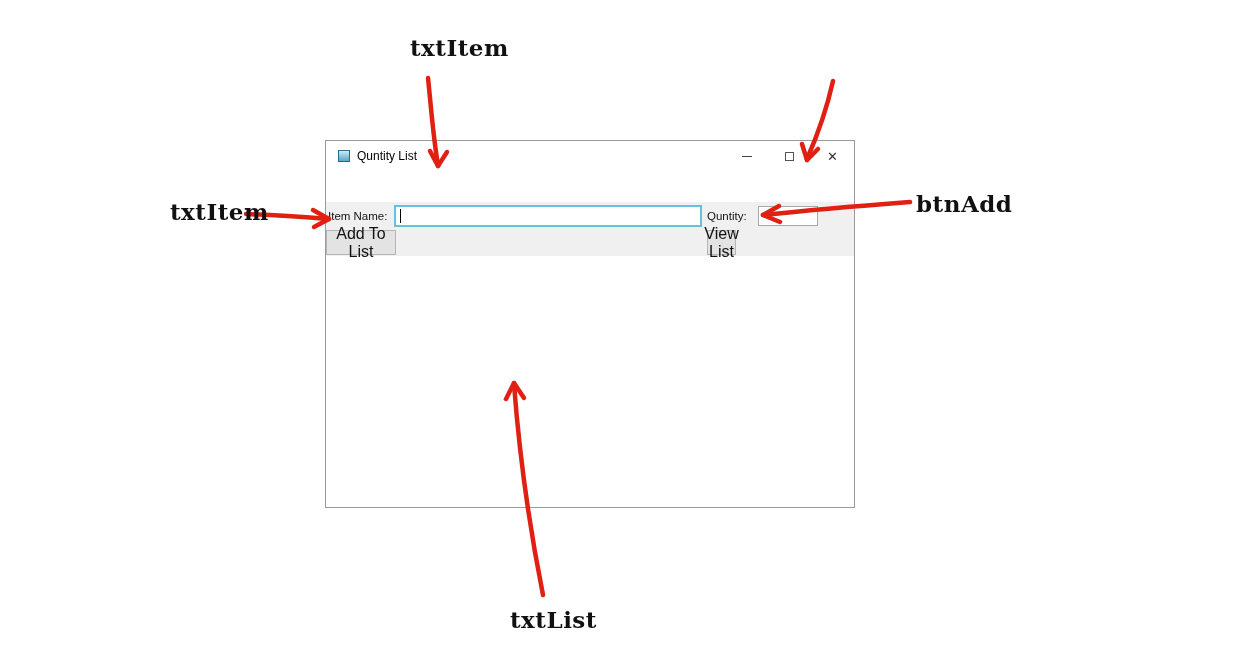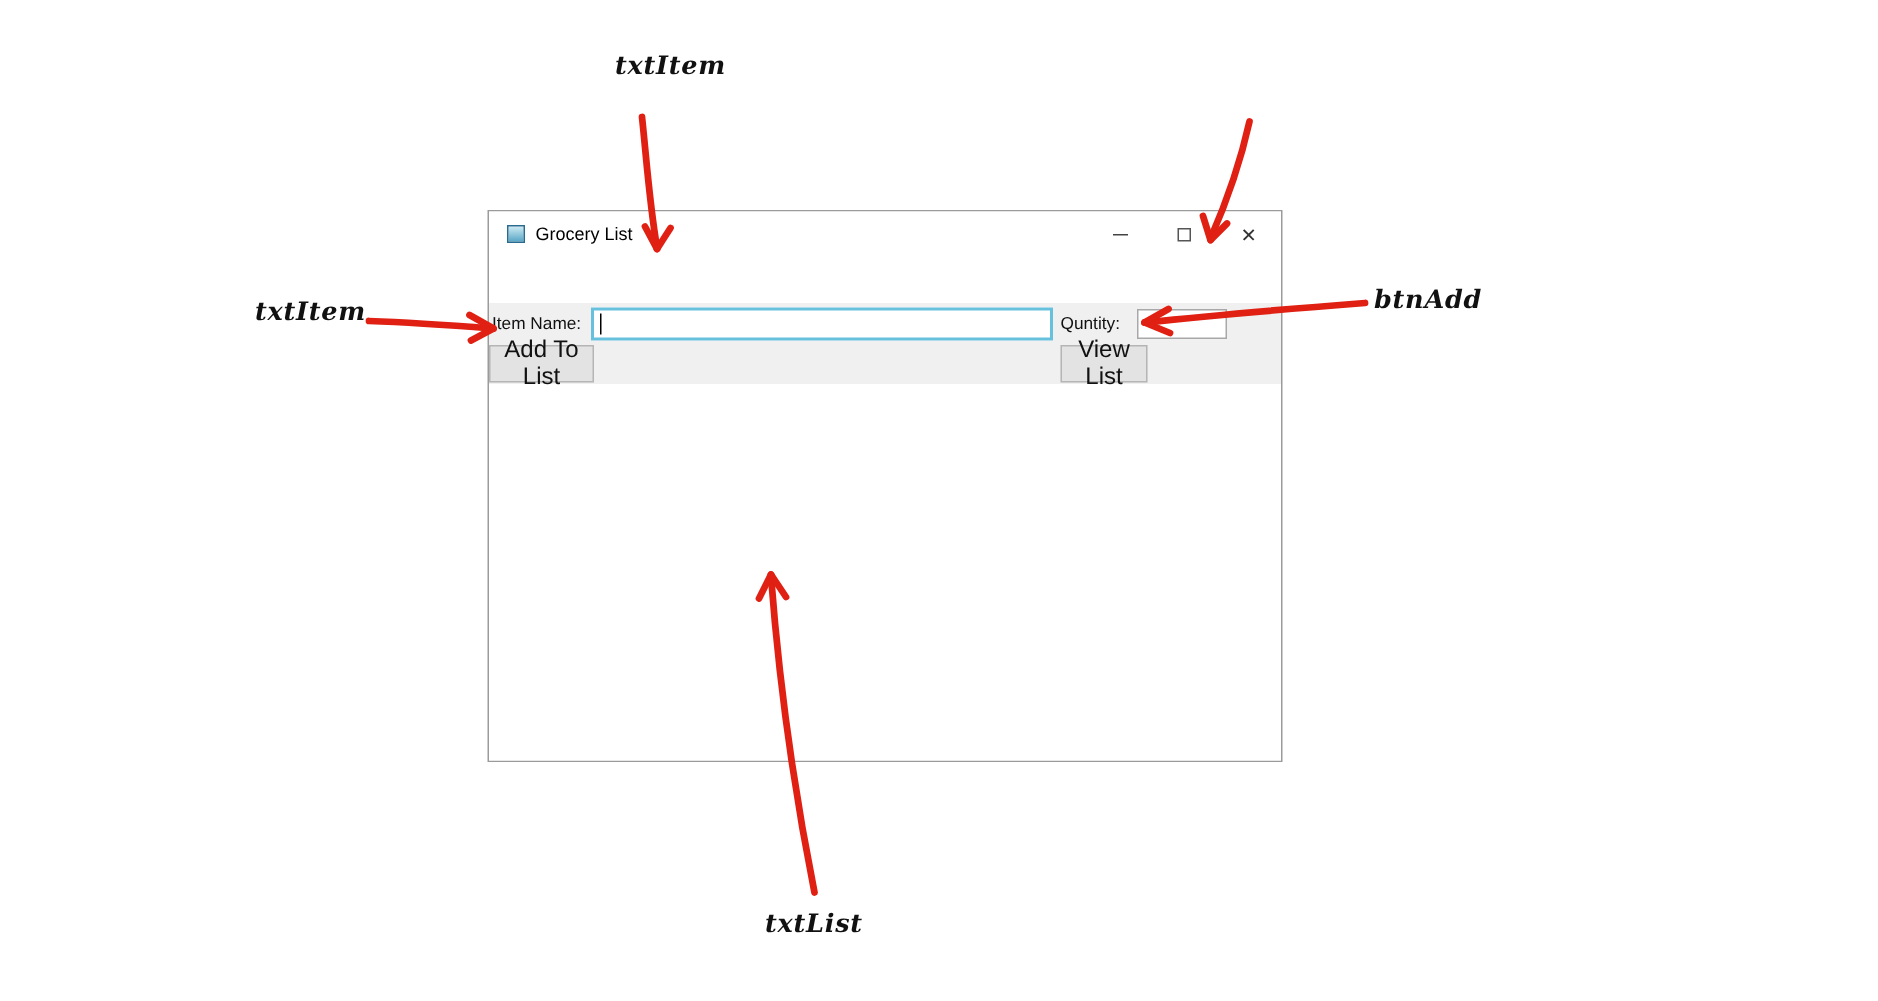--- a/index.html
+++ b/index.html
@@ -1,21 +1,21 @@
 <!DOCTYPE html>
 <html style="--arrow: #e02012; --focus-border: #67c1dd; --win-border: #9b9b9b;"><head>
 <meta charset="utf-8">
 <style>
   html,body{margin:0;padding:0;background:#ffffff;}
   .canvas{position:relative;width:1252px;height:667px;background:#ffffff;overflow:hidden;
           font-family:"Liberation Sans",sans-serif;}
 
   
-  .annot{position:absolute;font-family:"DejaVu Serif",serif;font-style:italic;font-weight:600;
-         font-size:17px;color:#111;z-index:3;white-space:nowrap;letter-spacing:.5px;}
+  .annot{position:absolute;font-family:"DejaVu Serif",serif;font-weight:600;
+         font-size:23px;color:#111;z-index:3;white-space:nowrap;letter-spacing:.5px;}
 
   
   .arrows{position:absolute;left:0;top:0;width:1252px;height:667px;z-index:2;pointer-events:none;}
   .arrows path{fill:none;stroke:var(--arrow,#e02012);stroke-width:4.5;
                stroke-linecap:round;stroke-linejoin:round;}
 
   
   .window{position:absolute;left:325px;top:140px;width:530px;height:368px;background:#fff;
           border:1px solid var(--win-border,#9b9b9b);box-sizing:border-box;
           display:flex;flex-direction:column;z-index:1;}
@@ -40,21 +40,21 @@
   .qty-label{left:381px;}
   .qty-input{position:absolute;left:432px;top:4px;width:60px;height:20px;border:1px solid #a8a8a8;
              background:#fff;box-sizing:border-box;padding:0 3px;font-size:12px;outline:none;
              font-family:"Liberation Sans",sans-serif;}
 
   .form-row2{position:relative;height:26px;background:#f0f0f0;flex:0 0 auto;}
   .btn{position:absolute;top:0;height:25px;background:#e3e3e3;border:1px solid #b5b5b5;
        box-sizing:border-box;font-size:16px;color:#111;display:flex;align-items:center;
        justify-content:center;cursor:pointer;font-family:"Liberation Sans",sans-serif;}
   .btn-add{left:0;width:70px;}
-  .btn-view{left:381px;width:58px;}
+  .btn-view{left:381px;width:29px;}
 
   .list-area{flex:1 1 auto;background:#fff;}
 </style>
 </head>
 <body>
 
 <div class="canvas">
 
   <div class="annot" style="left:410px;top:34px;">txtItem</div>
   <div class="annot" style="left:170px;top:198px;">txtItem</div>
@@ -91,21 +91,21 @@
       <path d="M543,595 C529,525 519,450 514,384"></path>
       <path d="M514,383 L506,399"></path>
       <path d="M514,383 L524,398"></path>
     </g>
   </svg>
 
   <div class="window">
 
     <div class="titlebar">
       <span class="app-icon"></span>
-      <span class="title-text">Grocery List</span>
+      <span class="title-text">Quntity List</span>
       <span class="win-btns">
         <span class="win-btn">
           <span class="min-glyph"></span>
         </span>
         <span class="win-btn">
           <span class="max-glyph"></span>
         </span>
         <span class="win-btn">
           <span class="close-glyph">✕</span>
         </span>

